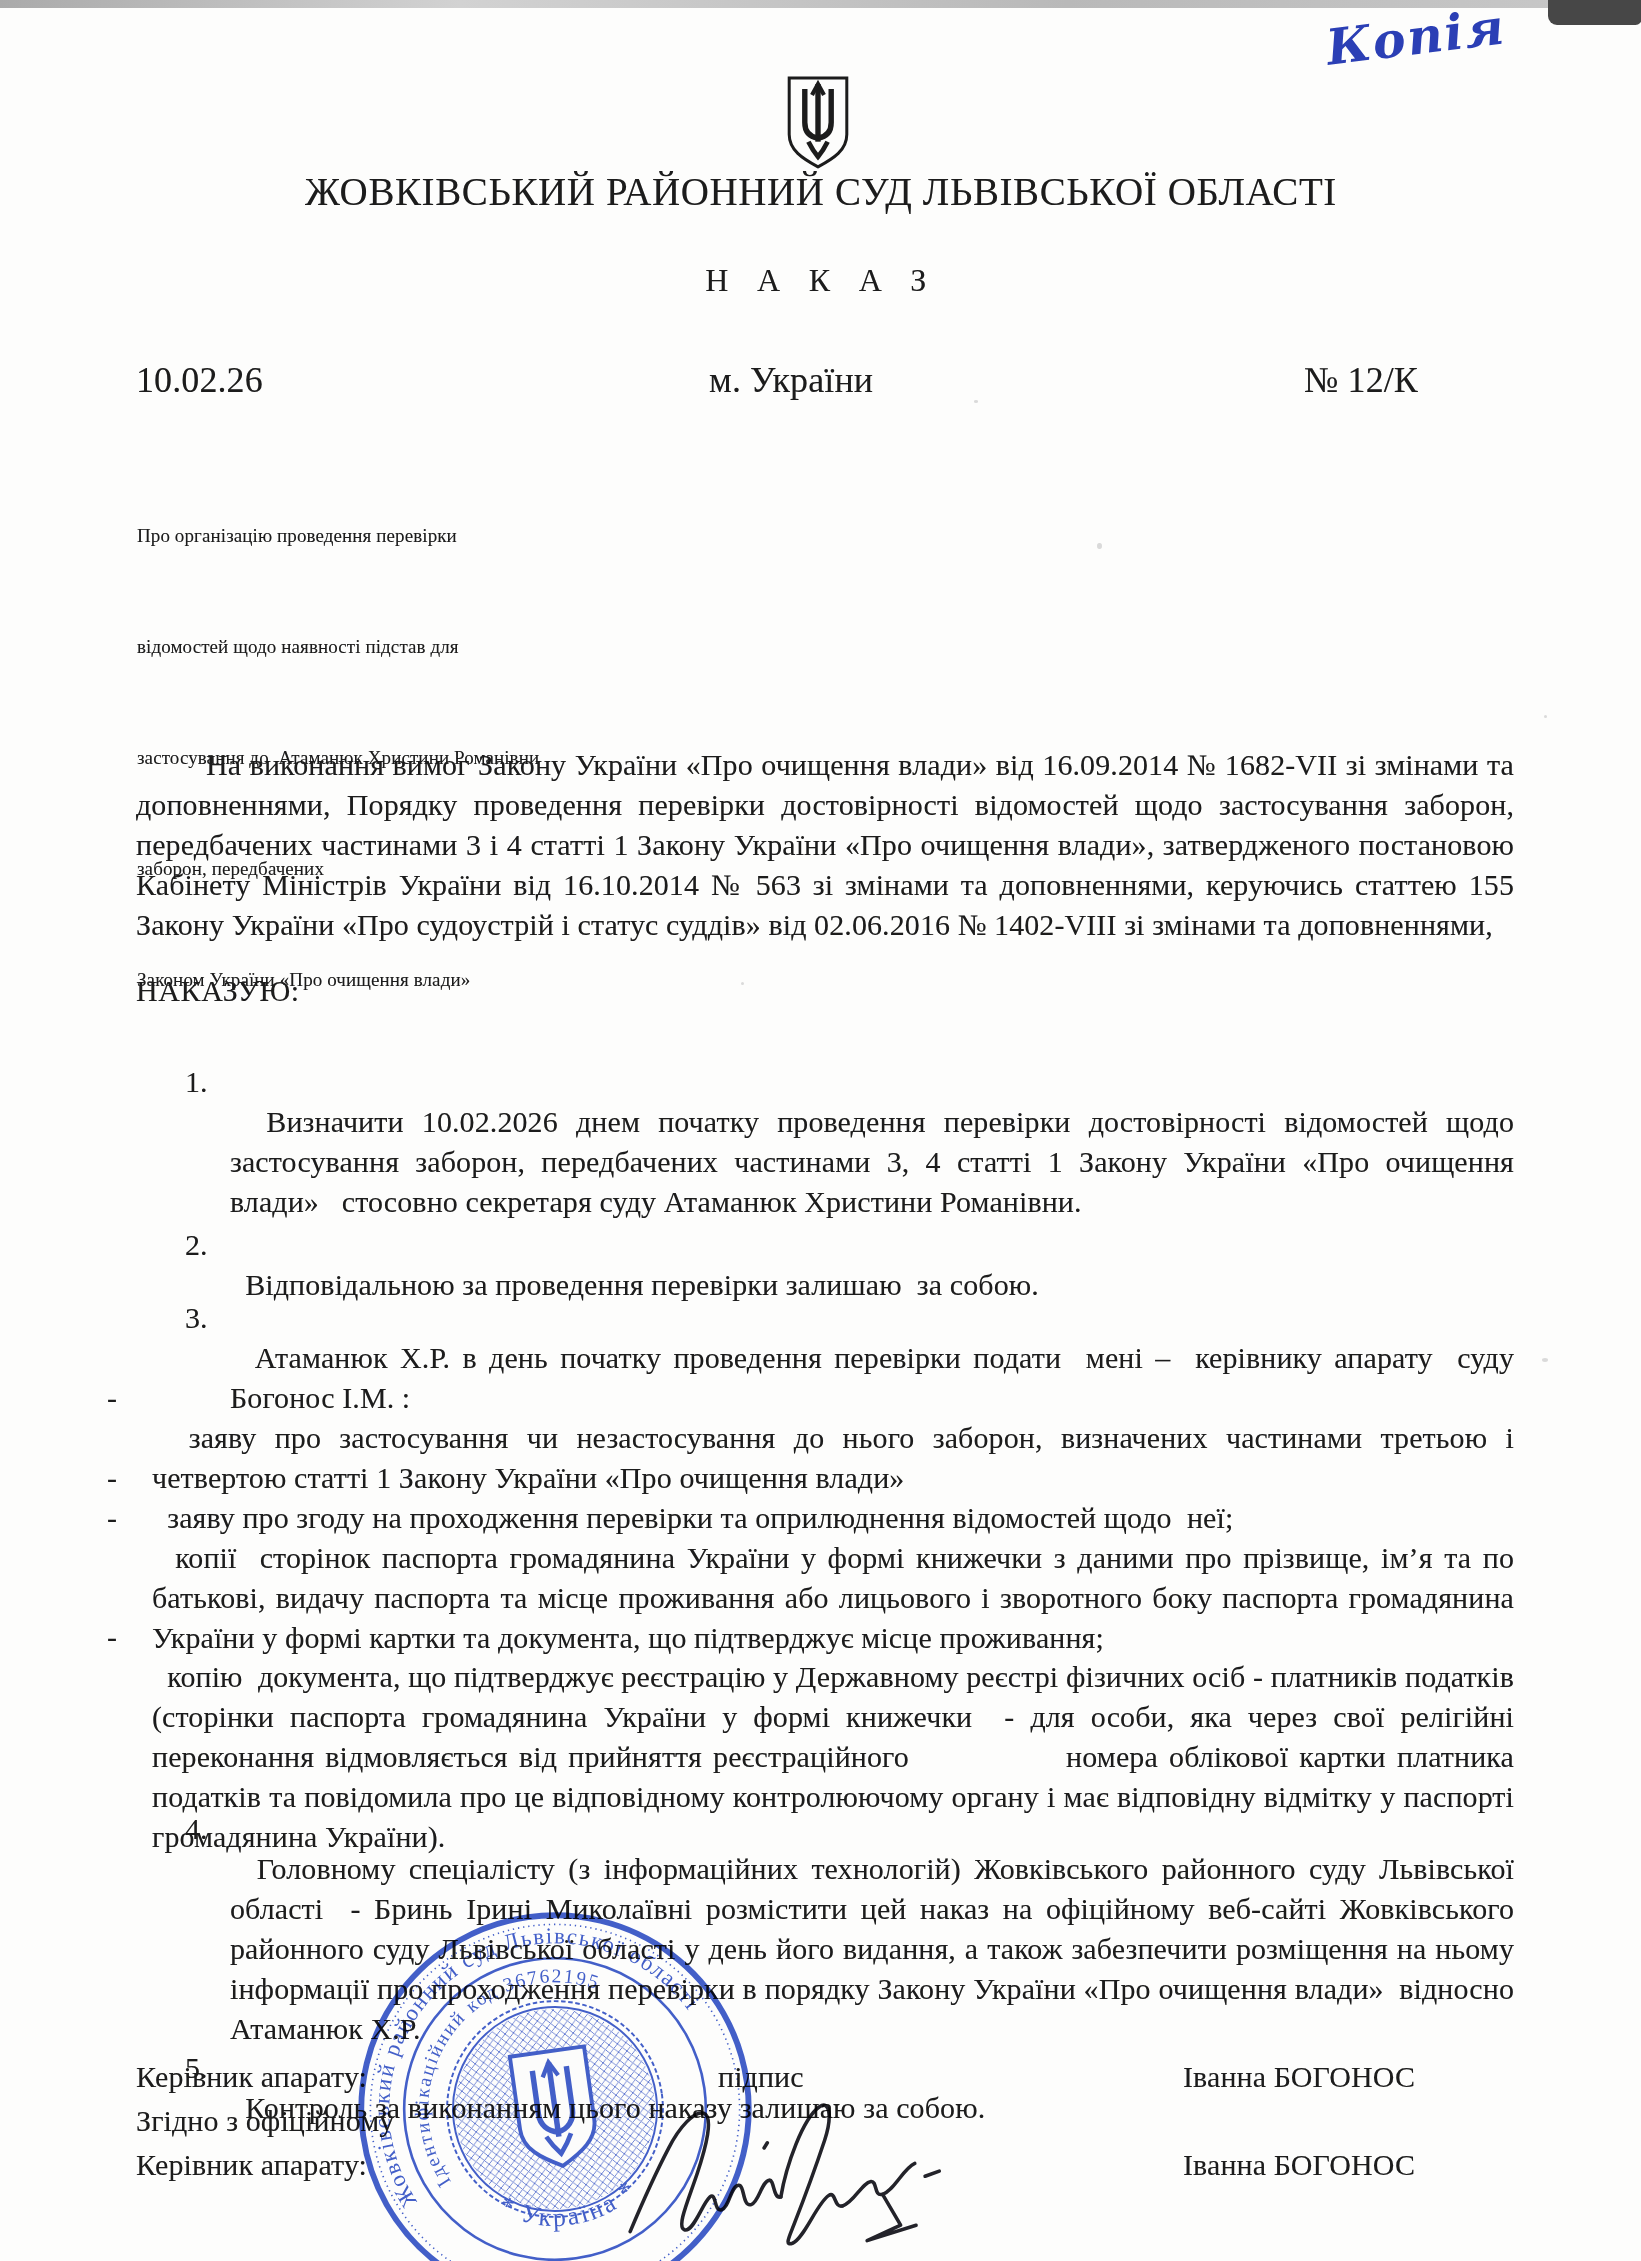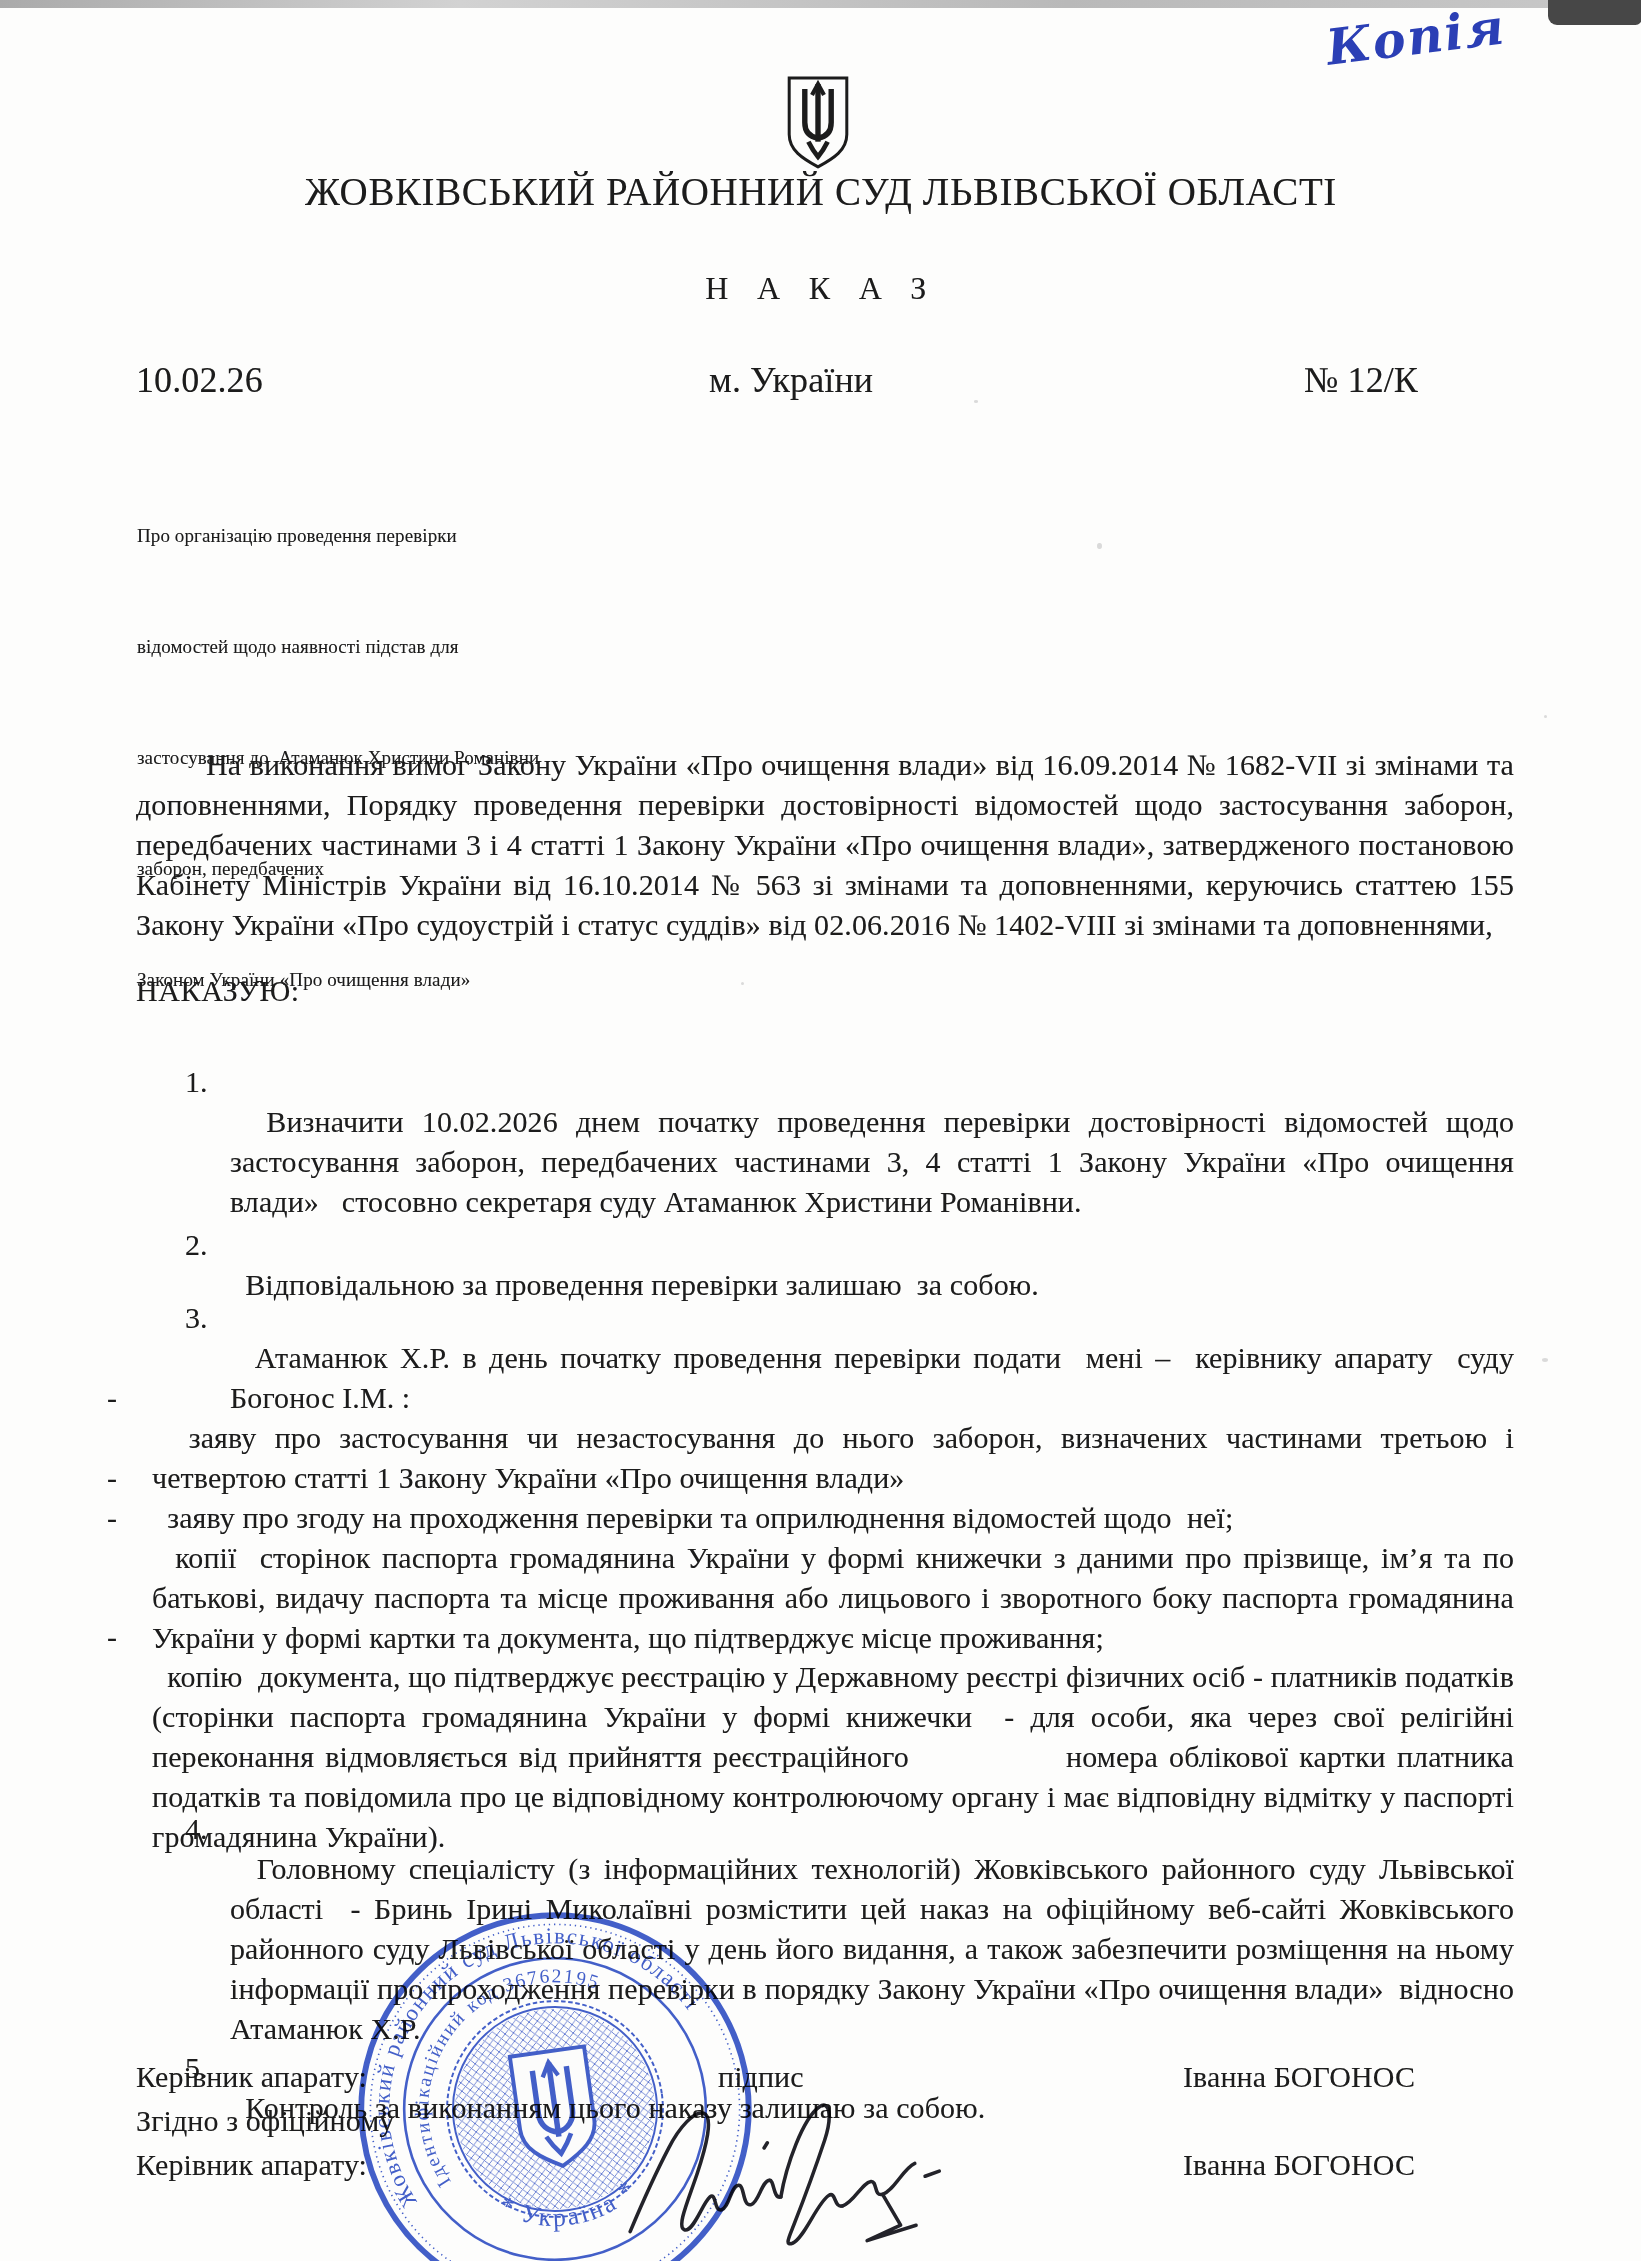--- a/index.html
+++ b/index.html
@@ -28,21 +28,21 @@
 
   
   .kopiya{position:absolute;left:1326px;top:7.7px;
     font-family:"DejaVu Serif", serif;font-style:italic;font-weight:bold;
     font-size:49px;color:var(--annotation);transform:rotate(-7deg);letter-spacing:1.9px;}
 
   
   .emblem{position:absolute;left:782px;top:74px;width:72px;height:97px;}
   .court-title{position:absolute;left:0;top:169px;width:100%;text-align:center;
     font-size:39px;letter-spacing:0.6px;}
-  .doc-type{position:absolute;left:0;top:270px;width:100%;text-align:center;
+  .doc-type{position:absolute;left:0;top:262px;width:100%;text-align:center;
     font-size:32px;letter-spacing:10.3px;}
   .meta-row{position:absolute;left:136px;top:359px;width:1378px;height:41px;font-size:36px;}
   .meta-place{position:absolute;left:573px;}
   .meta-num{position:absolute;left:1168px;}
 
   
   .subject{position:absolute;left:137px;top:443px;font-size:19px;line-height:37px;white-space:pre-wrap;}
 
   
   .preamble{position:absolute;left:136px;top:703px;width:1378px;font-size:30px;line-height:40px;

